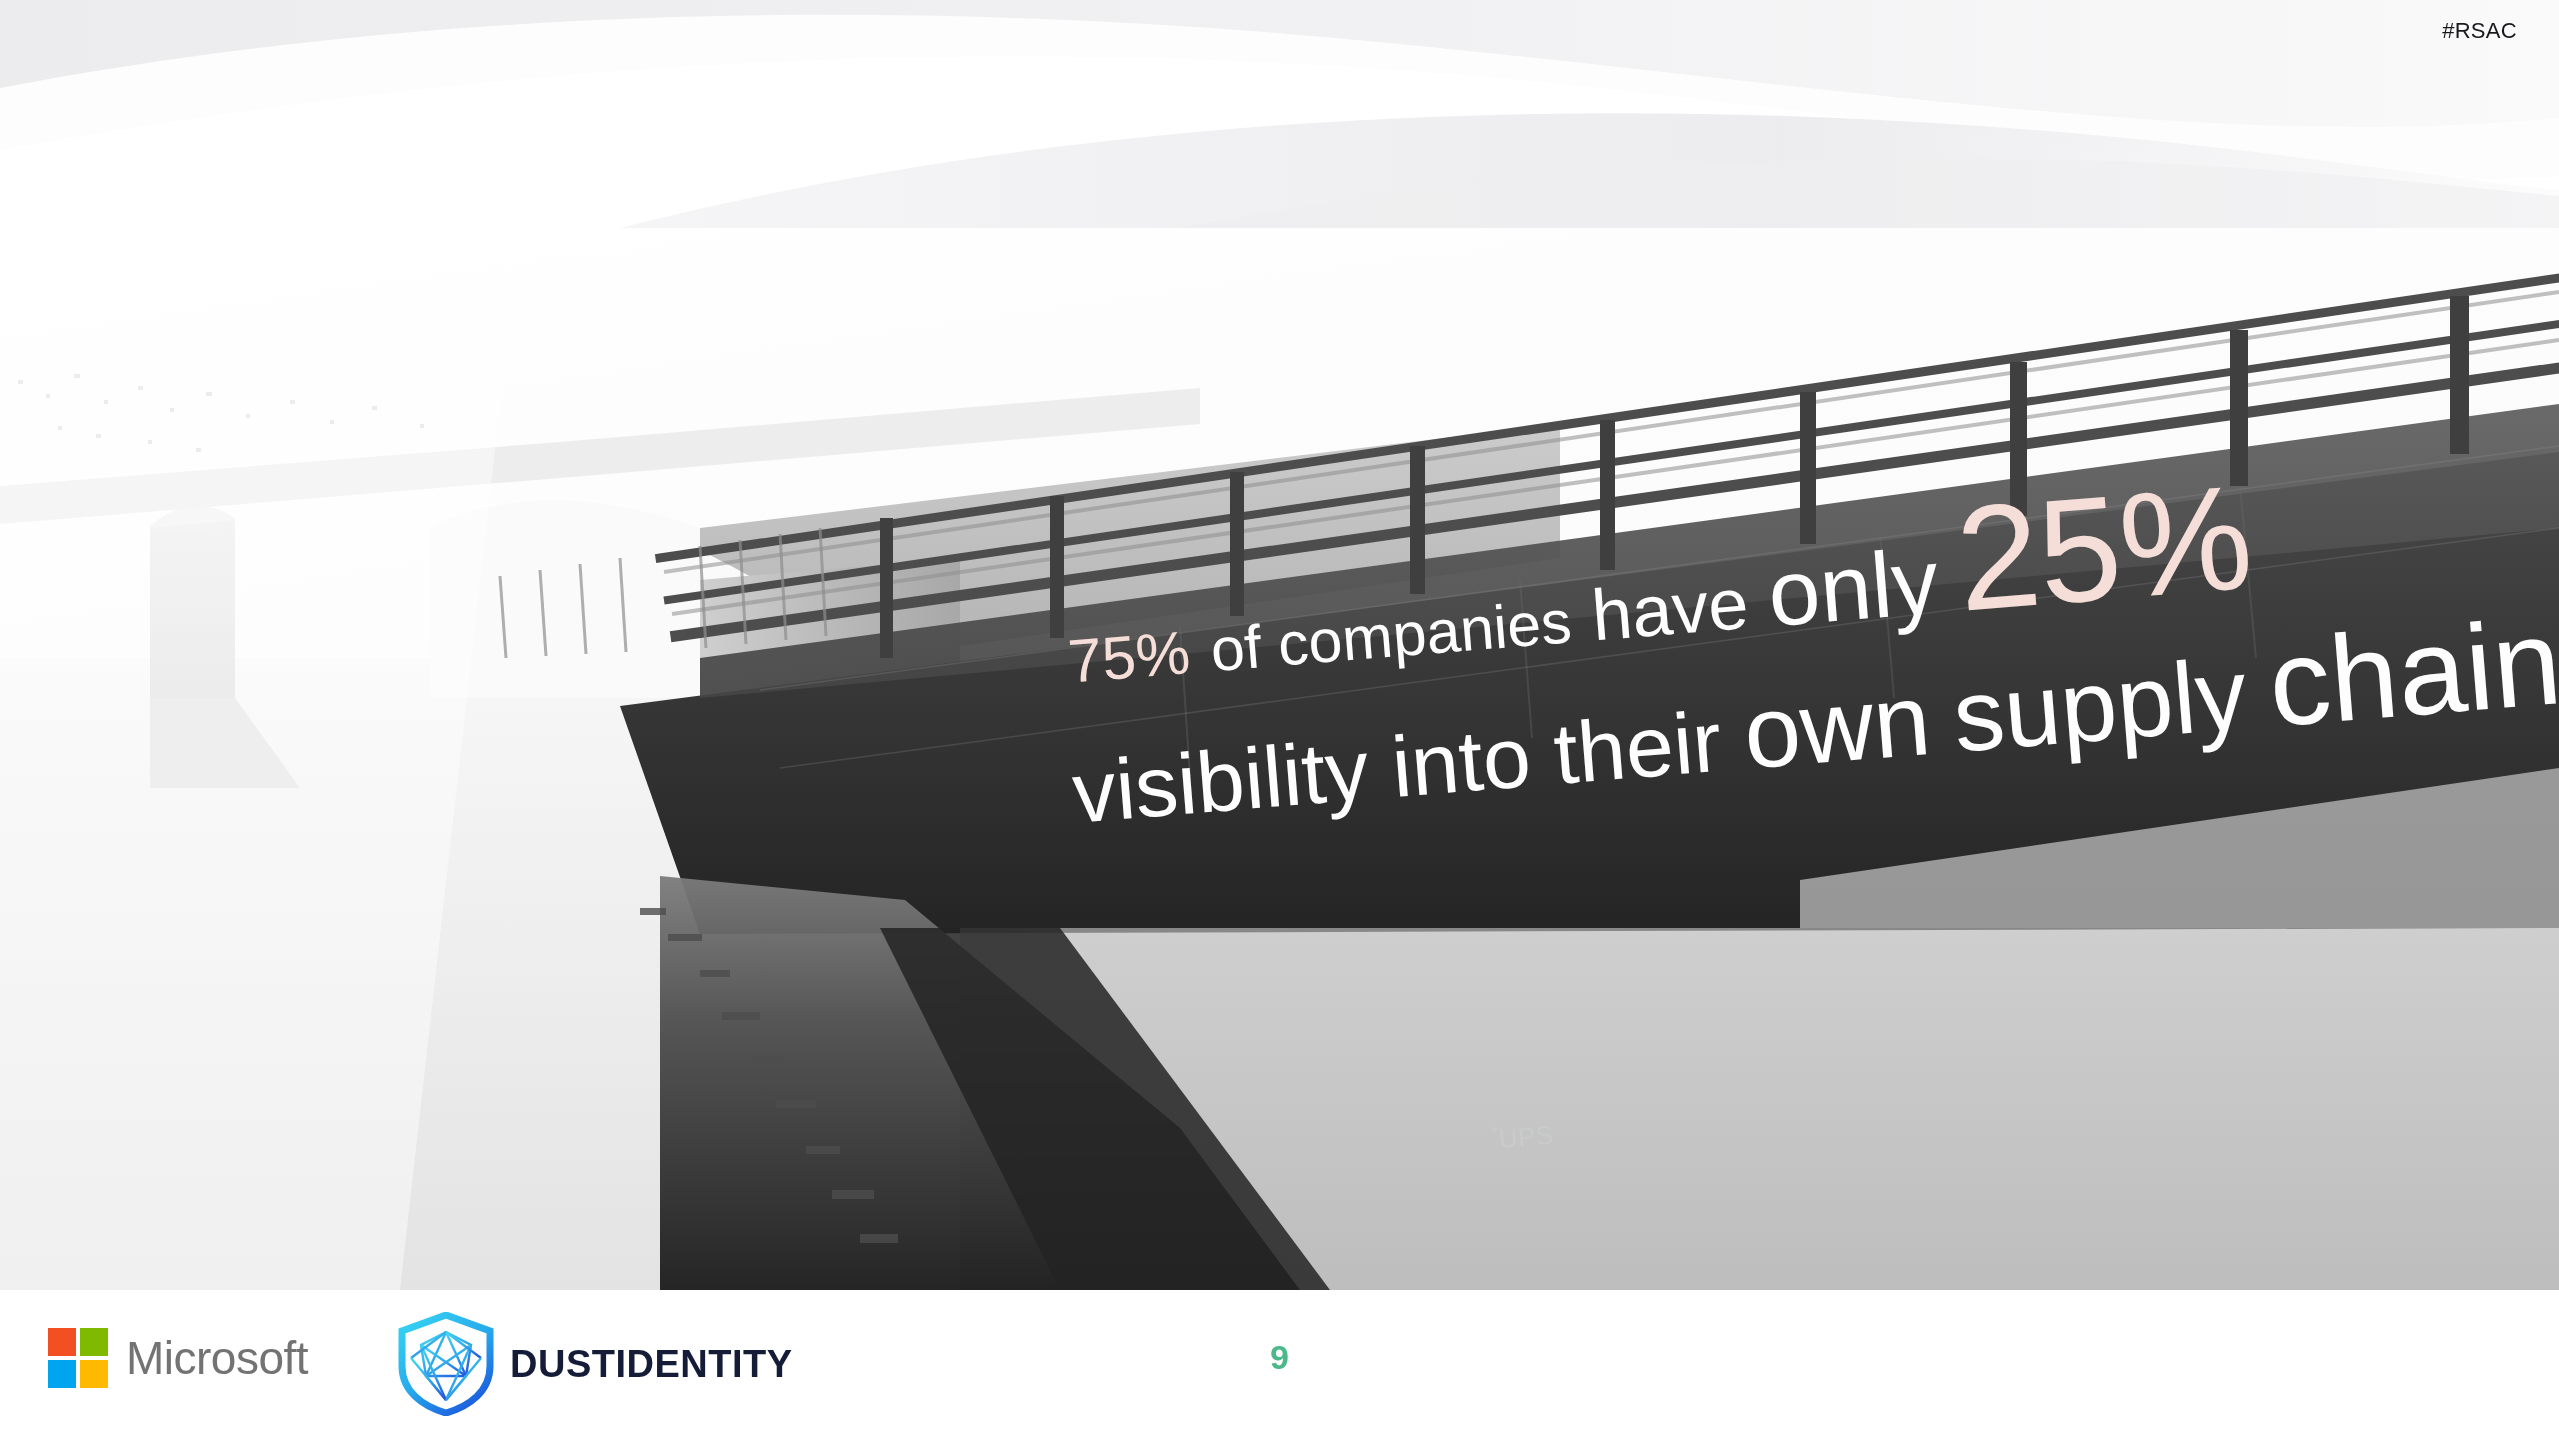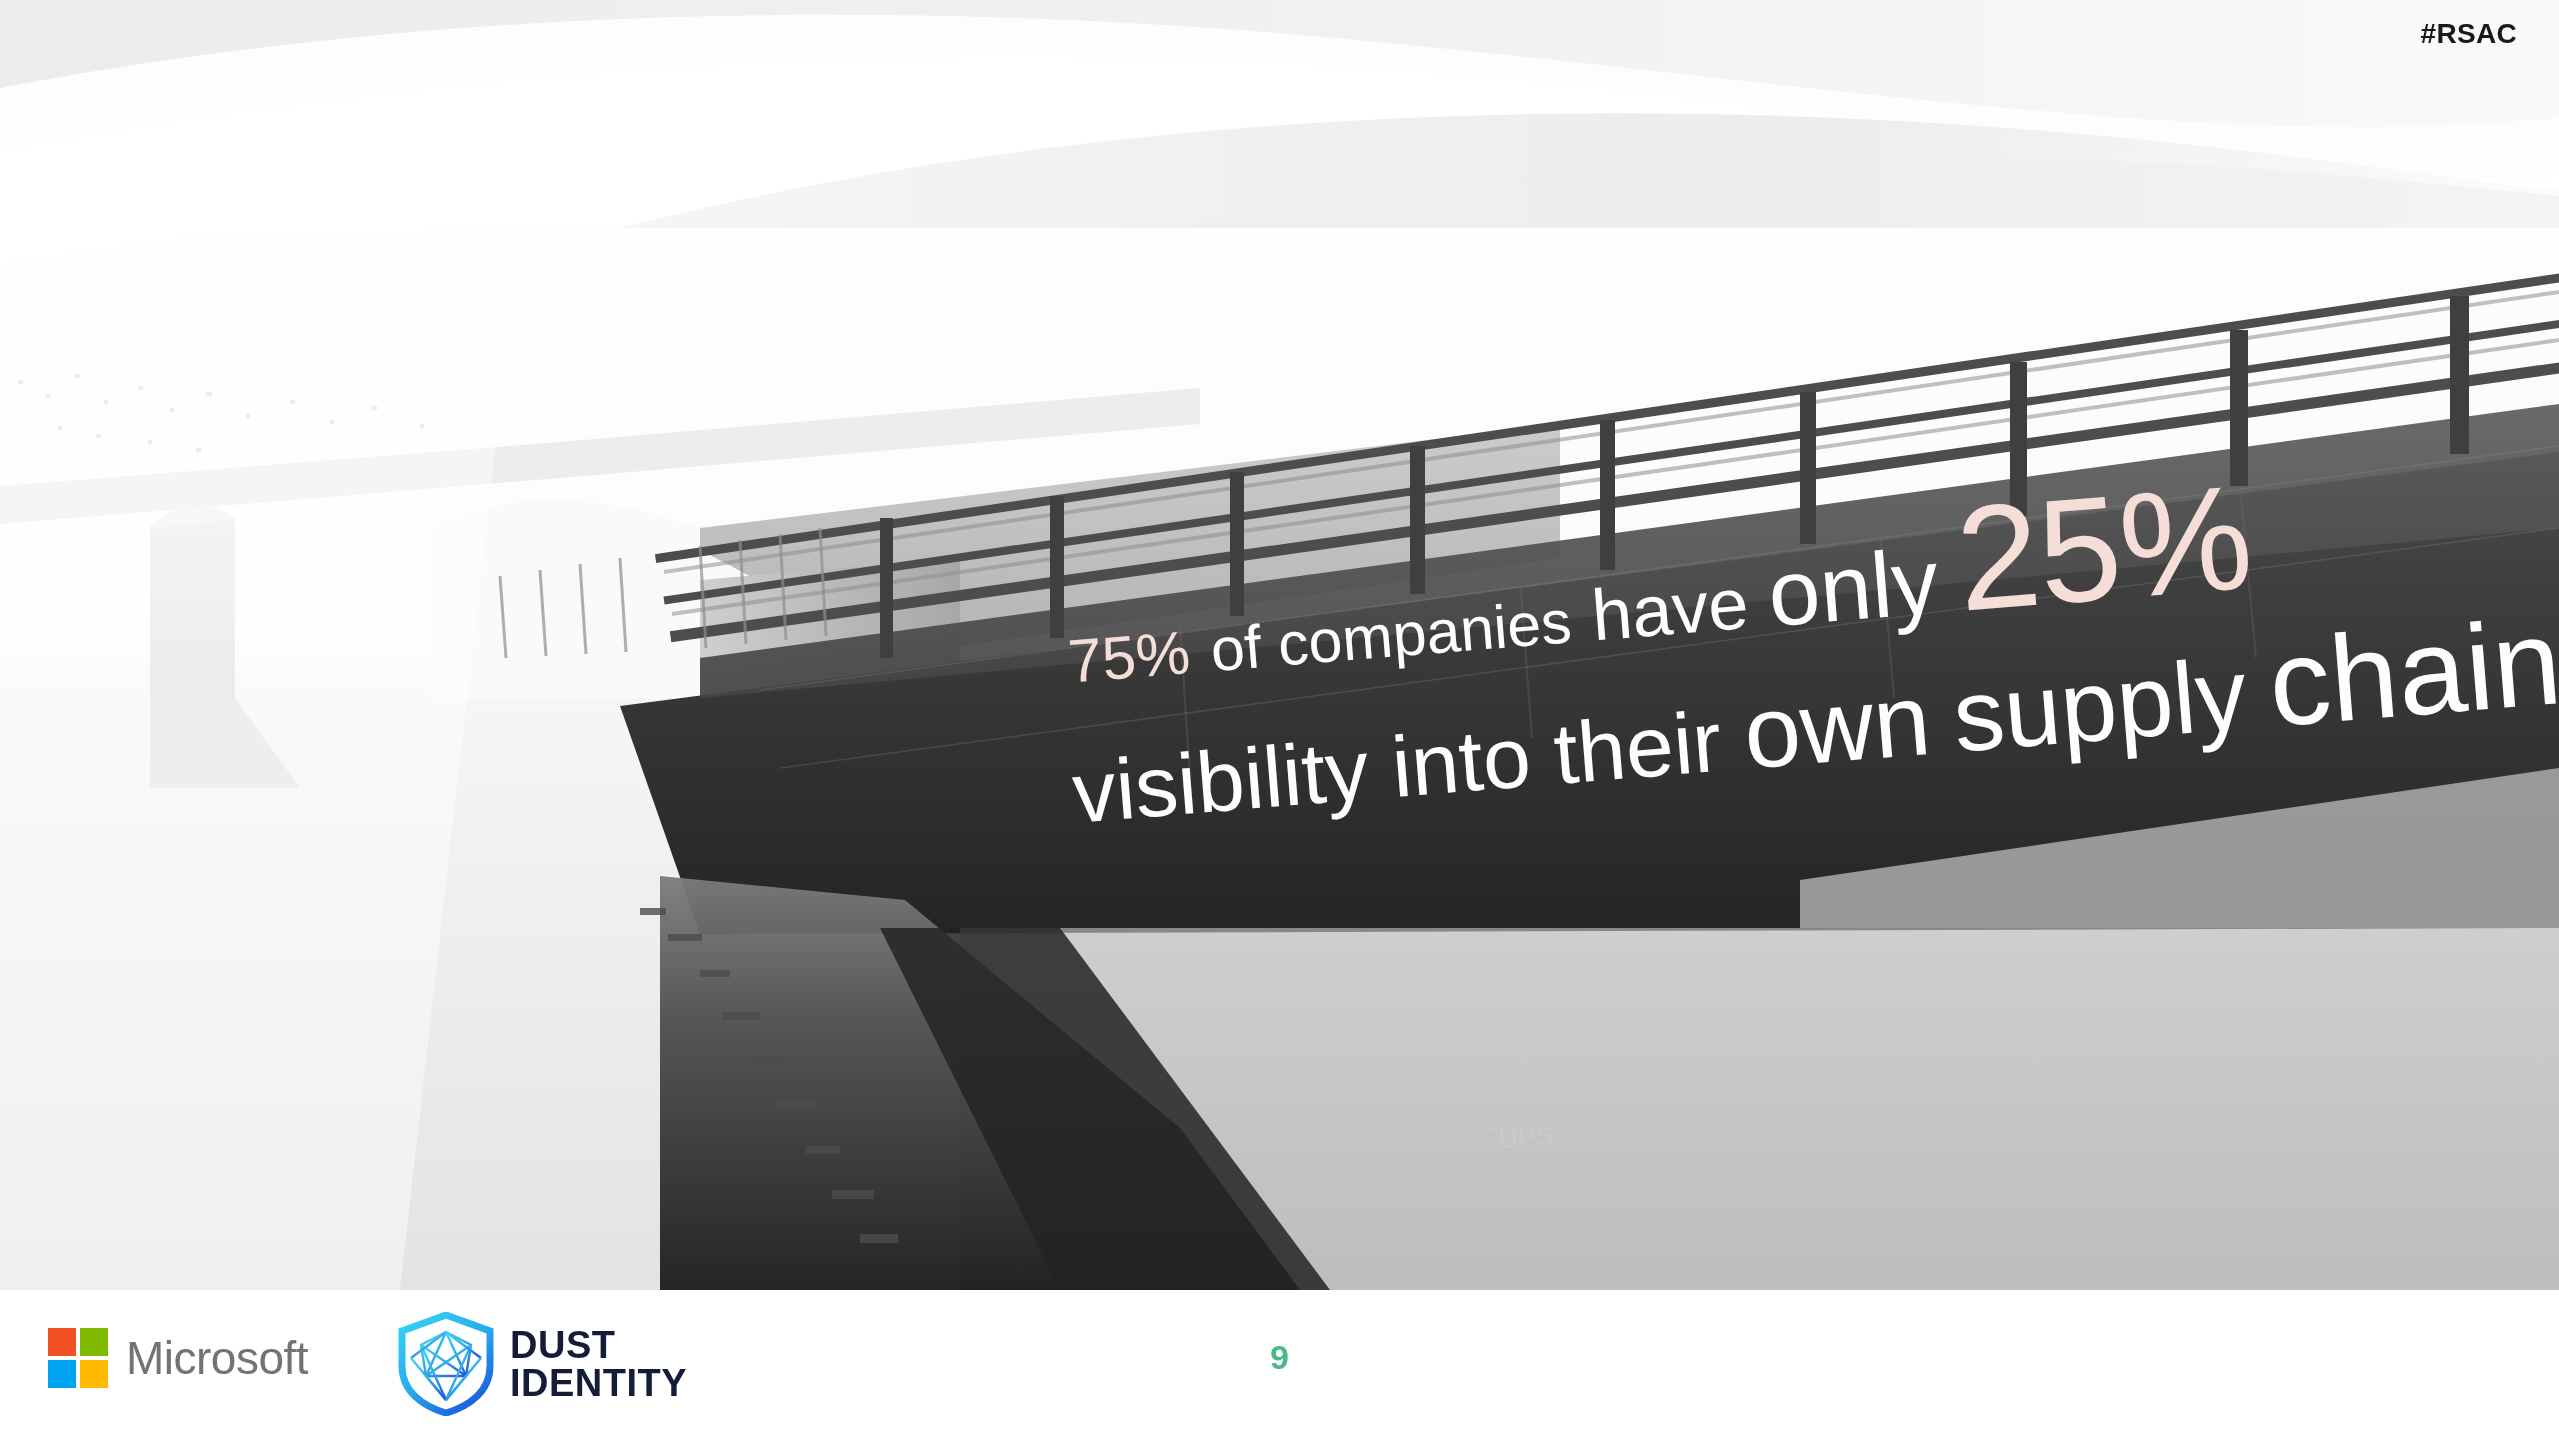--- a/index.html
+++ b/index.html
@@ -48,22 +48,22 @@
     font-weight: bold;
     letter-spacing: -0.5px;
     white-space: nowrap;
     line-height: 1.1;
   }
 
   .rsac-tag {
     position: absolute;
     right: 42px;
     top: 18px;
-    font-size: 28px;
-    font-weight: bold;
+    font-size: 22px;
+    font-weight: normal;
     color: #18191c;
     letter-spacing: 0.3px;
   }
 
   
   .photo-stage {
     position: absolute;
     left: 0;
     top: 228px;
     width: 2559px;
@@ -163,21 +163,20 @@
     position: absolute;
     left: 398px;
     top: 22px;
     display: flex;
     align-items: center;
     gap: 16px;
   }
   .dust-shield { width: 96px; height: 104px; display: block; }
   .dust-words {
     display: flex;
-    flex-direction: column;
     line-height: 1.0;
     font-weight: bold;
     color: #141c38;
     font-size: 38px;
     letter-spacing: 0.5px;
   }
 
   .slide-number {
     position: absolute;
     left: 0;

